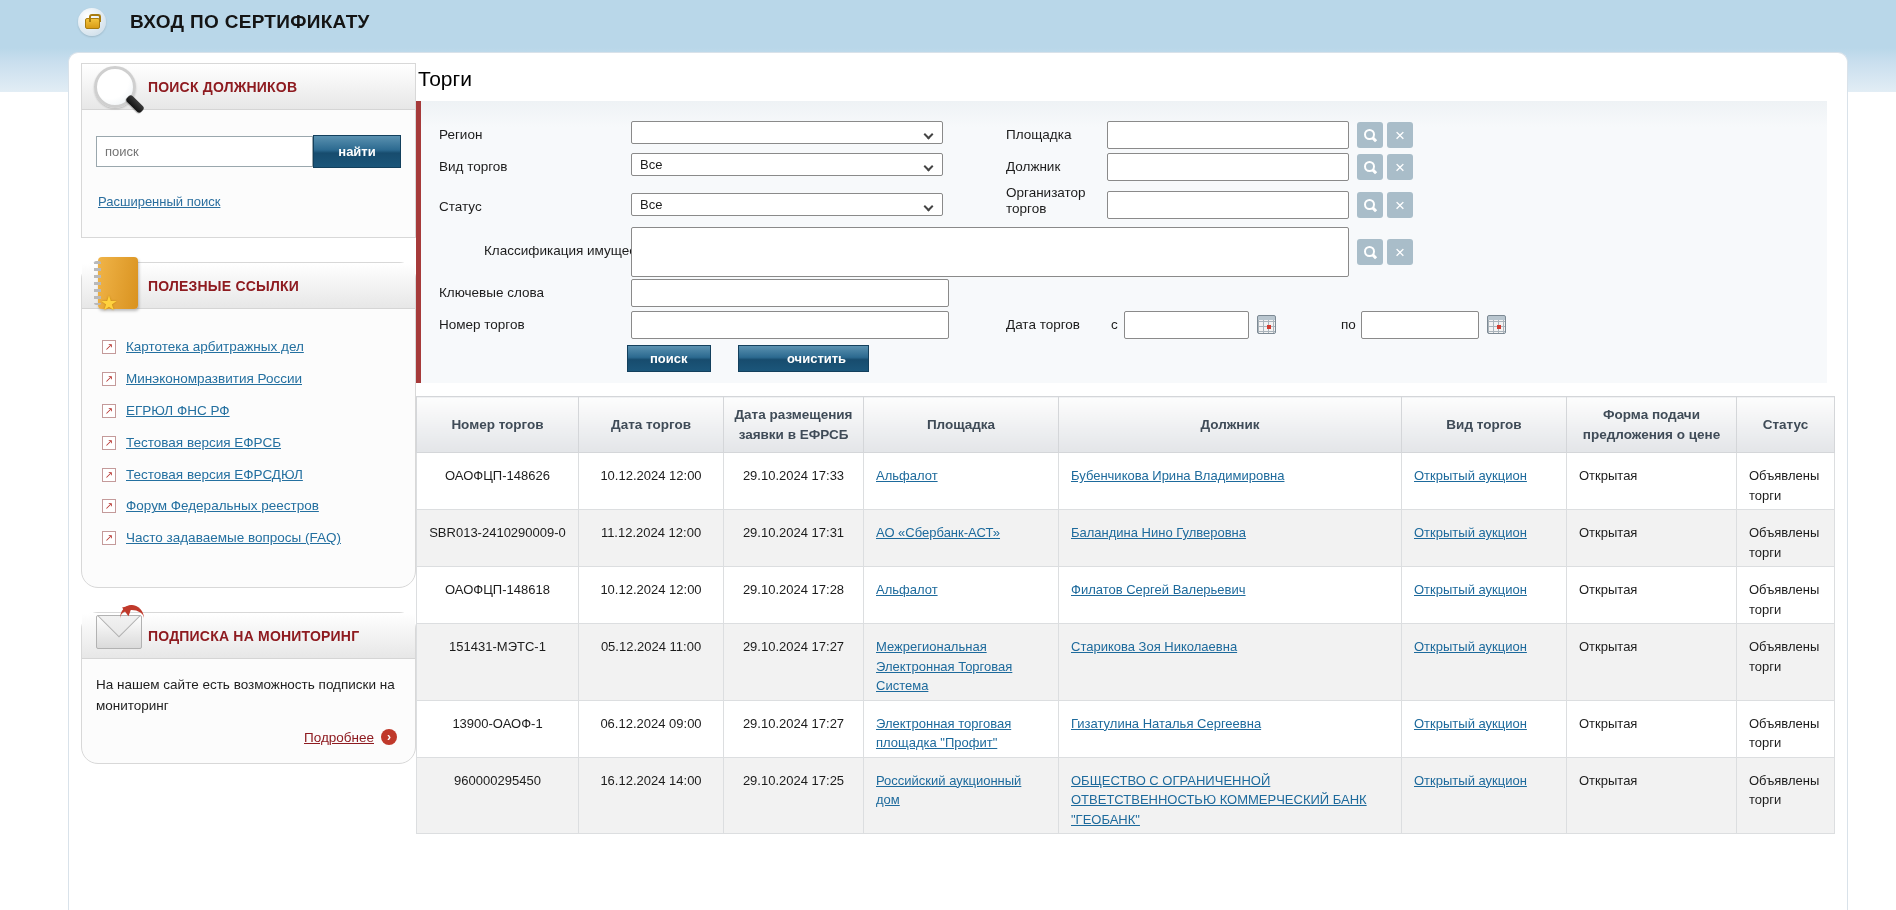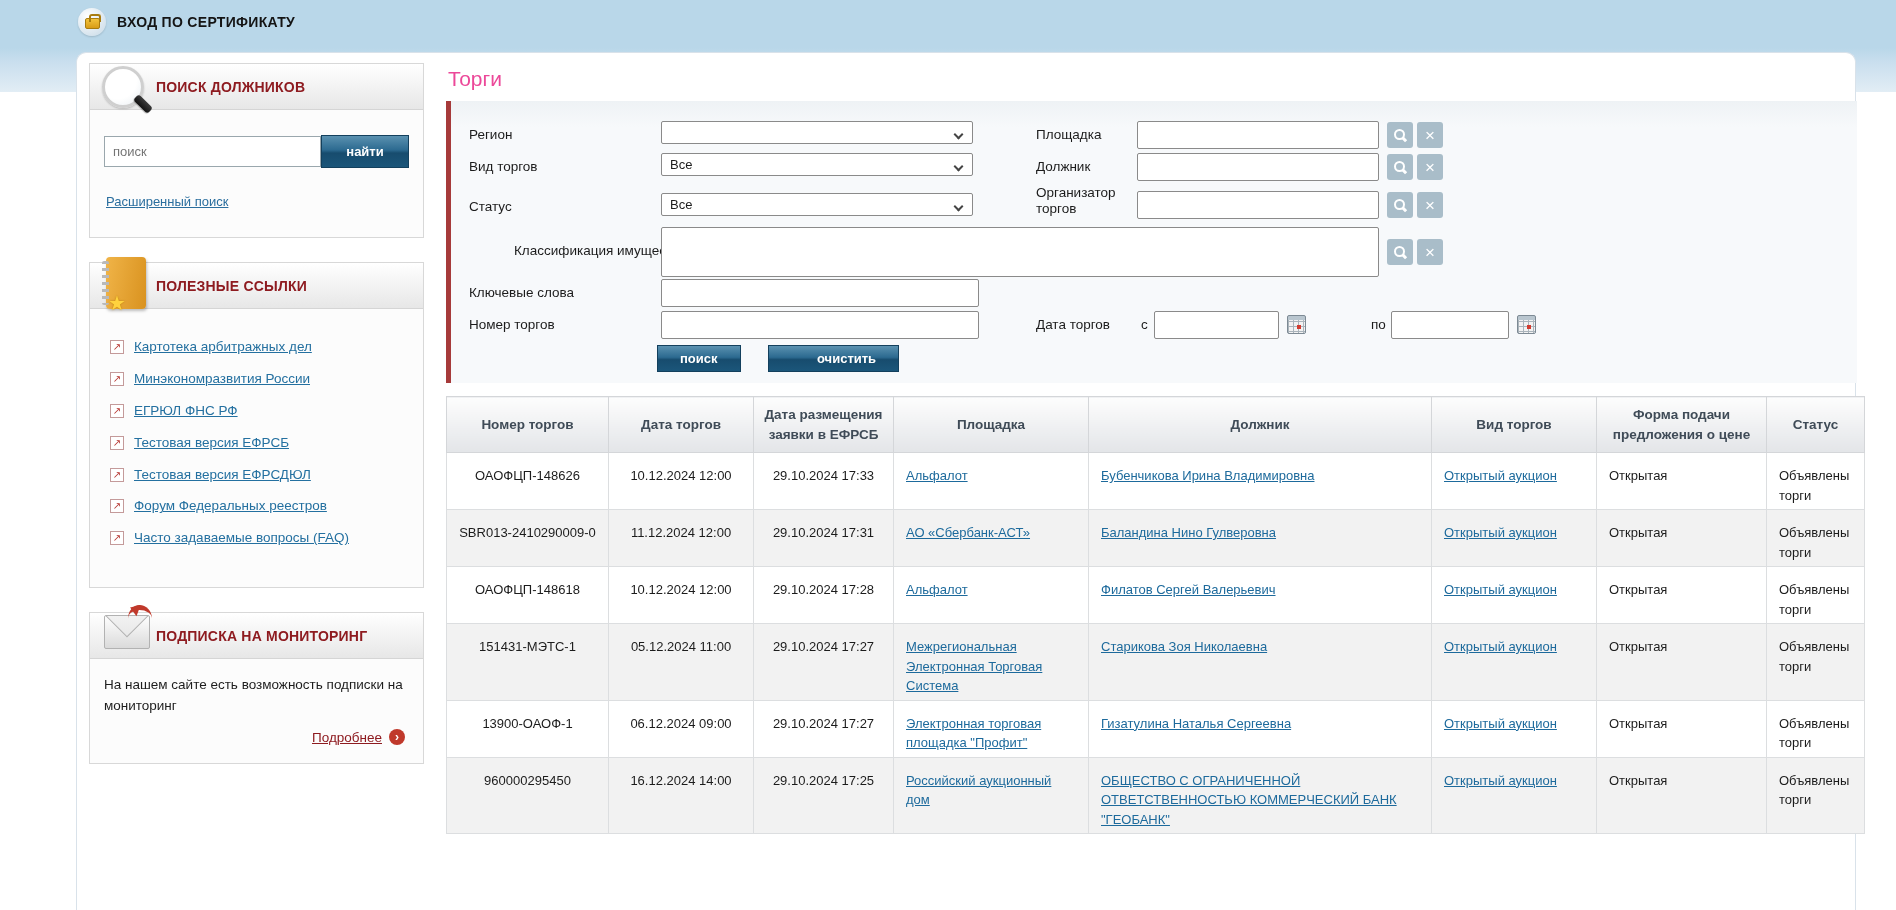--- a/index.html
+++ b/index.html
@@ -21,35 +21,35 @@
     display:flex; align-items:center; padding-left:78px;
   }
   .cert-icon-wrap {
     width:28px; height:28px; border-radius:50%;
     background:radial-gradient(circle at 35% 30%,#ffffff,#d4e2ec 75%);
     box-shadow:0 1px 2px rgba(0,0,0,.15);
     display:flex; align-items:center; justify-content:center;
   }
   .briefcase { position:relative; width:15px; height:11px; background:linear-gradient(#f2c33c,#d89c17); border:1px solid #a87c10; border-radius:2px; margin-top:3px; }
   .briefcase::before { content:''; position:absolute; left:3.5px; top:-5px; width:8px; height:6px; border:2px solid #a87c10; border-bottom:none; border-radius:3px 3px 0 0; }
-  .cert-label { margin-left:11px; font-size:14px; font-weight:bold; color:#141414; letter-spacing:.3px; }
+  .cert-label { margin-left:24px; font-size:19px; font-weight:bold; color:#141414; letter-spacing:.3px; }
 
   
   .panel {
-    position:absolute; left:76px; top:52px; width:1780px; height:858px;
+    position:absolute; left:68px; top:52px; width:1780px; height:858px;
     background:#ffffff; border:1px solid #d9e2ea; border-bottom:none;
     border-radius:10px 10px 0 0;
     padding:10px 16px 0 12px;
-    display:flex; gap:22px;justify-content:center;
+    display:flex; justify-content:center;
   }
 
   
   .sidebar { width:335px; flex:0 0 335px; display:flex; flex-direction:column; }
   .side-box { border:1px solid #d8d8d8; background:#fcfcfc; position:relative; }
-  .side-box + .side-box { margin-top:24px; }
+  .side-box + .side-box { margin-top:24px;border-radius:17px; }
   .side-head {
     height:46px; background:linear-gradient(180deg,#ffffff,#e7e7e7);
     border-bottom:1px solid #d5d5d5;
     display:flex; align-items:center; padding-left:66px;
   }
   .side-title { color:#8e1b20; font-weight:bold; font-size:14px; letter-spacing:.2px; }
 
   
   .mag-big { position:absolute; left:10px; top:0px; width:56px; height:60px; z-index:2; }
   .mag-big::before { content:''; position:absolute; left:2px; top:2px; width:36px; height:36px; border-radius:50%;
@@ -86,21 +86,21 @@
   .side-link { color:#2470a0; text-decoration:underline; font-size:13.5px; line-height:1.4; }
 
   .mon-text { padding:16px 14px 4px 14px; font-size:13.5px; line-height:1.55; color:#1d1d1d; }
   .mon-more-row { display:flex; justify-content:flex-end; align-items:center; padding:8px 18px 18px 0; gap:7px; }
   .mon-more { color:#8e1b20; text-decoration:underline; font-size:13.5px; }
   .more-circ { width:16px; height:16px; border-radius:50%; background:#c0392b; color:#fff; font-size:12px; font-weight:bold;
     display:flex; align-items:center; justify-content:center; line-height:1; padding-bottom:1px; }
 
   
   .main { flex:1; min-width:0; }
-  .page-title { color:#ec4899; font-size:21px; font-weight:400; margin:4px 0 10px 2px; }
+  .page-title { color:#000000; font-size:21px; font-weight:400; margin:4px 0 10px 2px; }
 
   
   .filter-panel { position:relative; width:1411px; height:282px;
     background:linear-gradient(180deg,#eef2f5 0,#f7f9fb 26px,#f7f9fb 100%);
     border-left:5px solid #a63a3a; }
   .f-label { position:absolute; font-size:13.5px; color:#1c1c1c; line-height:1.2; }
   .f-select { position:absolute; width:312px; height:23px; background:#fff; border:1px solid #8a8a8a; border-radius:2px;
     font-size:13px; color:#1c1c1c; display:flex; align-items:center; padding:0 26px 0 8px; cursor:pointer; }
   .f-select .chev { position:absolute; right:10px; top:9px; width:7px; height:7px;
     border-right:2px solid #444; border-bottom:2px solid #444; transform:rotate(45deg); }

